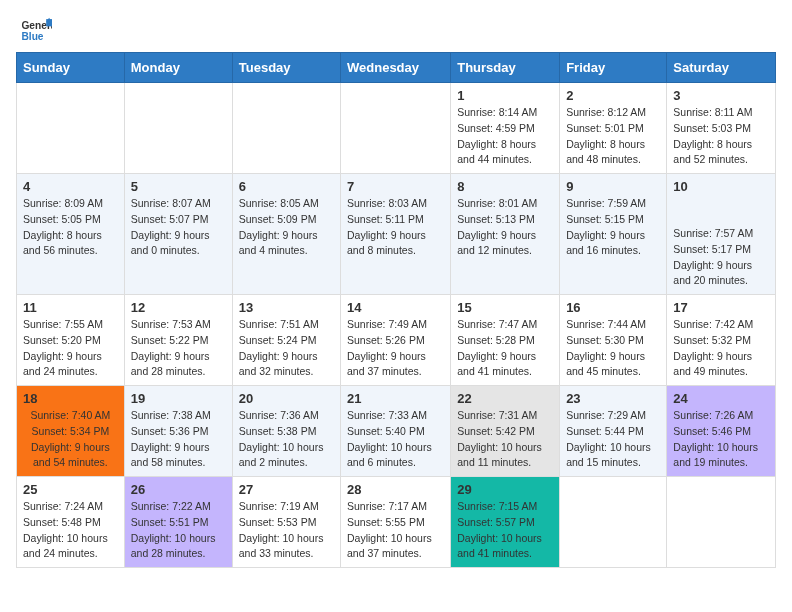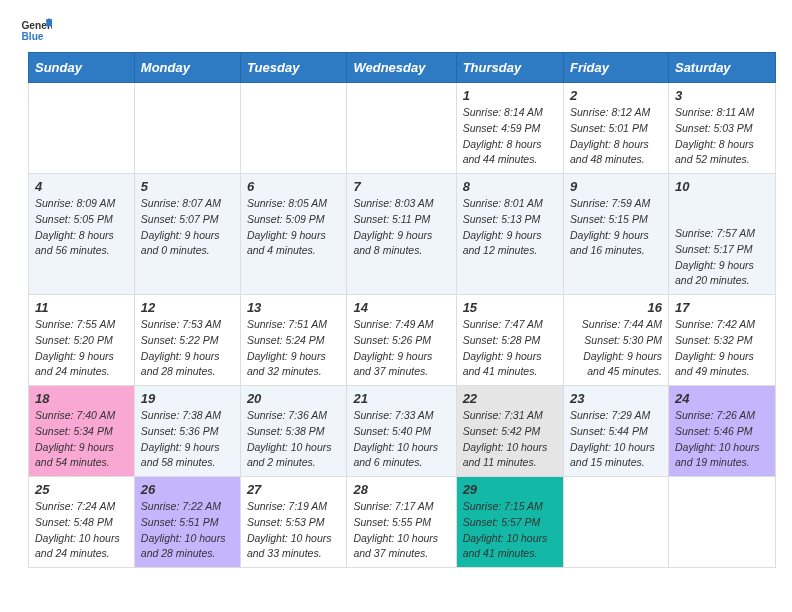--- a/index.html
+++ b/index.html
@@ -77,22 +77,21 @@
     }
     .day-info {
       font-size: 10.5px;
       line-height: 1.5;
       color: #333;
     }
     .empty-cell {
       background: #fff !important;
     }
     .cal-wrap {
-      padding: 0 8px 8px 20px;
-      font-style: italic;
+      padding: 0 8px 8px 8px;
     }
   </style>
 </head>
 <body>
 
 <div class="header">
   <div class="logo">
     <svg class="logo-icon" viewBox="0 0 44 38" xmlns="http://www.w3.org/2000/svg">
       <text x="2" y="18" font-family="Arial" font-size="14" font-weight="bold" fill="#333">General</text>
       <text x="2" y="33" font-family="Arial" font-size="14" font-weight="bold" fill="#2e7bc4">Blue</text>
@@ -232,39 +231,39 @@
 Daylight: 9 hours
 and 37 minutes.</div>
           </td>
           <td style="background: rgb(255, 255, 255);">
             <span class="day-number">15</span>
             <div class="day-info" style="white-space: pre-line;">Sunrise: 7:47 AM
 Sunset: 5:28 PM
 Daylight: 9 hours
 and 41 minutes.</div>
           </td>
-          <td style="background: rgb(255, 255, 255); text-align: right;">
+          <td style="background: rgb(255, 255, 255);">
             <span class="day-number">16</span>
             <div class="day-info" style="white-space: pre-line;">Sunrise: 7:44 AM
 Sunset: 5:30 PM
 Daylight: 9 hours
 and 45 minutes.</div>
           </td>
           <td style="background: rgb(255, 255, 255);">
             <span class="day-number">17</span>
             <div class="day-info" style="white-space: pre-line;">Sunrise: 7:42 AM
 Sunset: 5:32 PM
 Daylight: 9 hours
 and 49 minutes.</div>
           </td>
         </tr>
         <tr>
-          <td style="background: #f9a8d4;">
+          <td style="background: #f97316;">
             <span class="day-number">18</span>
-            <div class="day-info" style="white-space: pre-line;">Sunrise: 7:40 AM
+            <div class="day-info" style="white-space: pre-line; text-align: center;">Sunrise: 7:40 AM
 Sunset: 5:34 PM
 Daylight: 9 hours
 and 54 minutes.</div>
           </td>
           <td style="background: rgb(240, 245, 251);">
             <span class="day-number">19</span>
             <div class="day-info" style="white-space: pre-line;">Sunrise: 7:38 AM
 Sunset: 5:36 PM
 Daylight: 9 hours
 and 58 minutes.</div>

